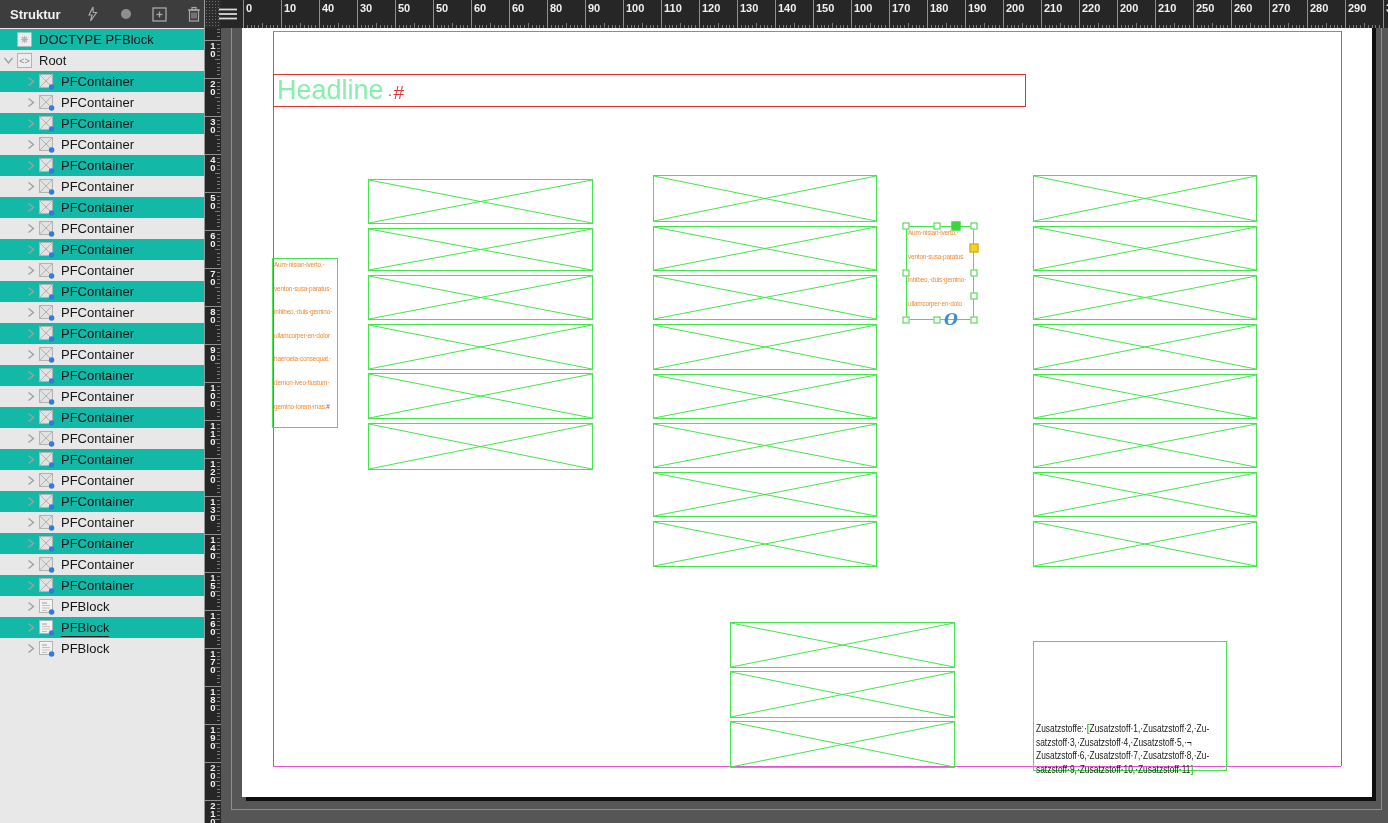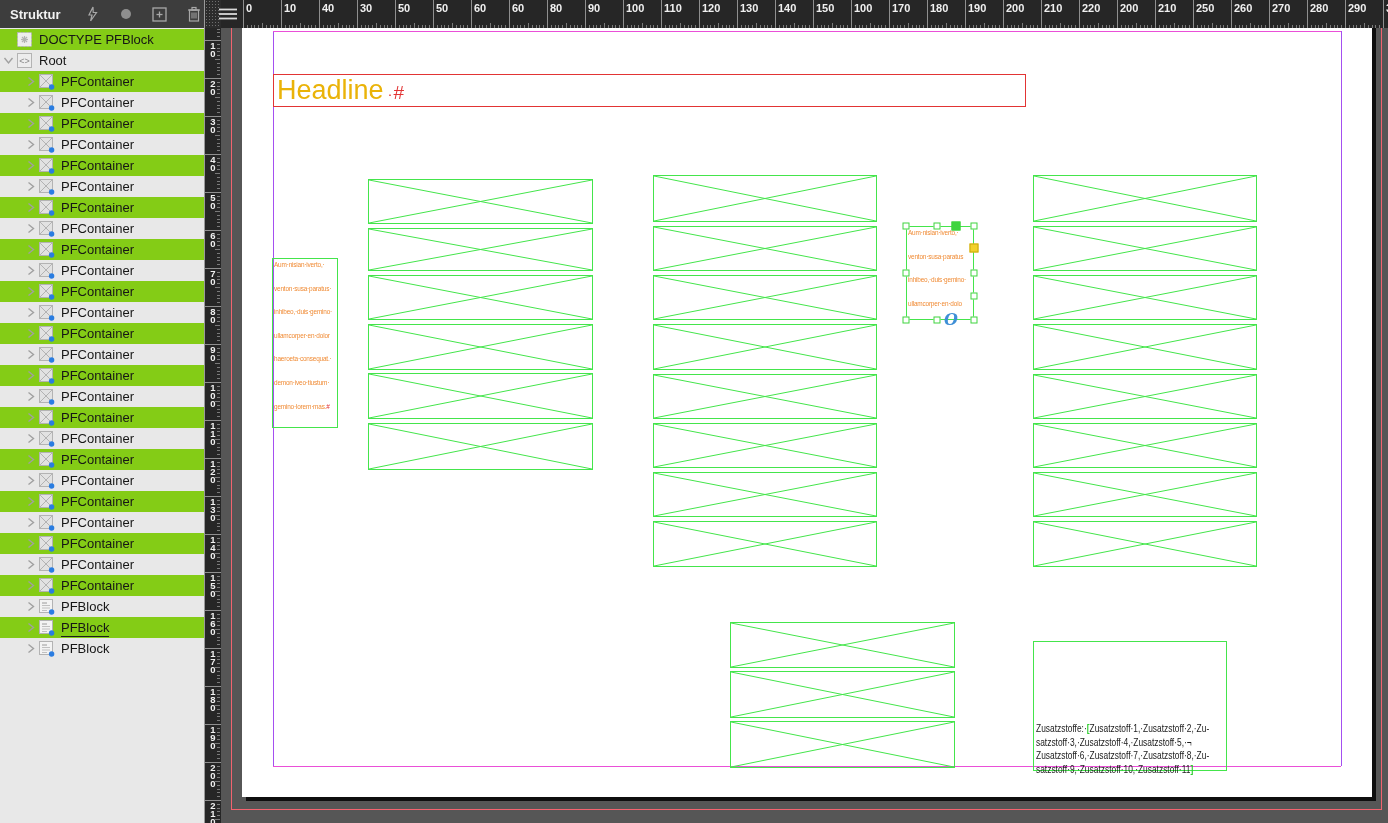--- a/index.html
+++ b/index.html
@@ -10,21 +10,21 @@
   
   .sidebar{position:absolute;left:0;top:0;width:205px;height:823px;background:#e8e8e8;
            border-right:1px solid #9a9a9a;z-index:5;}
   .sb-header{height:28px;background:#3d3d3d;display:flex;align-items:center;color:#f2f2f2;}
   .sb-title{font-size:13px;font-weight:bold;margin-left:10px;}
   .sb-tools{display:flex;align-items:center;gap:16px;margin-left:22px;flex:1;}
   .tool{display:inline-flex;align-items:center;justify-content:center;width:18px;height:18px;cursor:pointer;}
   .tool.menu{margin-left:auto;margin-right:8px;}
   .tree{position:absolute;top:28px;left:0;right:0;bottom:0;padding-top:1px;overflow:hidden;}
   .row{height:21px;position:relative;font-size:13px;color:#161616;display:flex;align-items:center;}
-  .row.alt{background:#84cc16;}
+  .row.alt{background:#14b8a6;}
   .row .chev{position:absolute;top:4px;width:13px;height:13px;}
   .row .ticon{position:absolute;top:2px;width:17px;height:17px;}
   .row .tlabel{position:absolute;top:3px;white-space:nowrap;}
   .row .tlabel.underlined{border-bottom:1px solid #1b1b1b;padding-bottom:1px;}
 
   
   .corner{position:absolute;left:205px;top:0;width:16px;height:28px;background:#2c2c2c;z-index:4;
           background-image:radial-gradient(#6f6f6f 0.7px, transparent 0.8px);background-size:3px 3px;}
   .hruler{position:absolute;left:221px;top:0;width:1167px;height:28px;background:#262626;overflow:hidden;z-index:4;}
   .vruler{position:absolute;left:205px;top:28px;width:16px;height:795px;background:#262626;overflow:hidden;z-index:4;}
@@ -42,21 +42,21 @@
   .page{position:absolute;background:#ffffff;box-shadow:4px 4px 0 #0e0e0e;}
   .bleed{position:absolute;border:1.5px solid #f2636f;}
   .gv{position:absolute;width:1px;background:#a44ff0;}
   .gh{position:absolute;height:1px;background:#ea4fd8;}
 
   .xbox{position:absolute;border:1px solid #44e54b;}
   .xbox svg{position:absolute;left:0;top:0;width:100%;height:100%;display:block;}
   .xbox line{stroke:#44e54b;stroke-width:1;}
 
   .redframe{position:absolute;border:1px solid #e23434;overflow:hidden;white-space:nowrap;}
-  .hl{font-size:27px;line-height:30px;color:#eab308;padding-left:3px;}
+  .hl{font-size:27px;line-height:30px;color:#86efac;padding-left:3px;}
   .hl-dot{font-size:15px;color:#e23434;margin-left:4px;}
   .hl-marker{font-size:19px;color:#e23434;margin-left:1px;}
   .sl{font-size:15px;line-height:18px;color:#541d2b;padding-left:2px;}
   .sl-marker{font-size:13px;color:#e23434;}
 
   .greenframe{position:absolute;border:1px solid #44e54b;}
   .clip{overflow:hidden;}
   .tinyline{position:absolute;left:1px;white-space:nowrap;font-size:7px;color:#f08a33;
             letter-spacing:-0.2px;transform:scaleX(0.92);transform-origin:0 0;}
   .tinyline .redmark{color:#e23434;}

